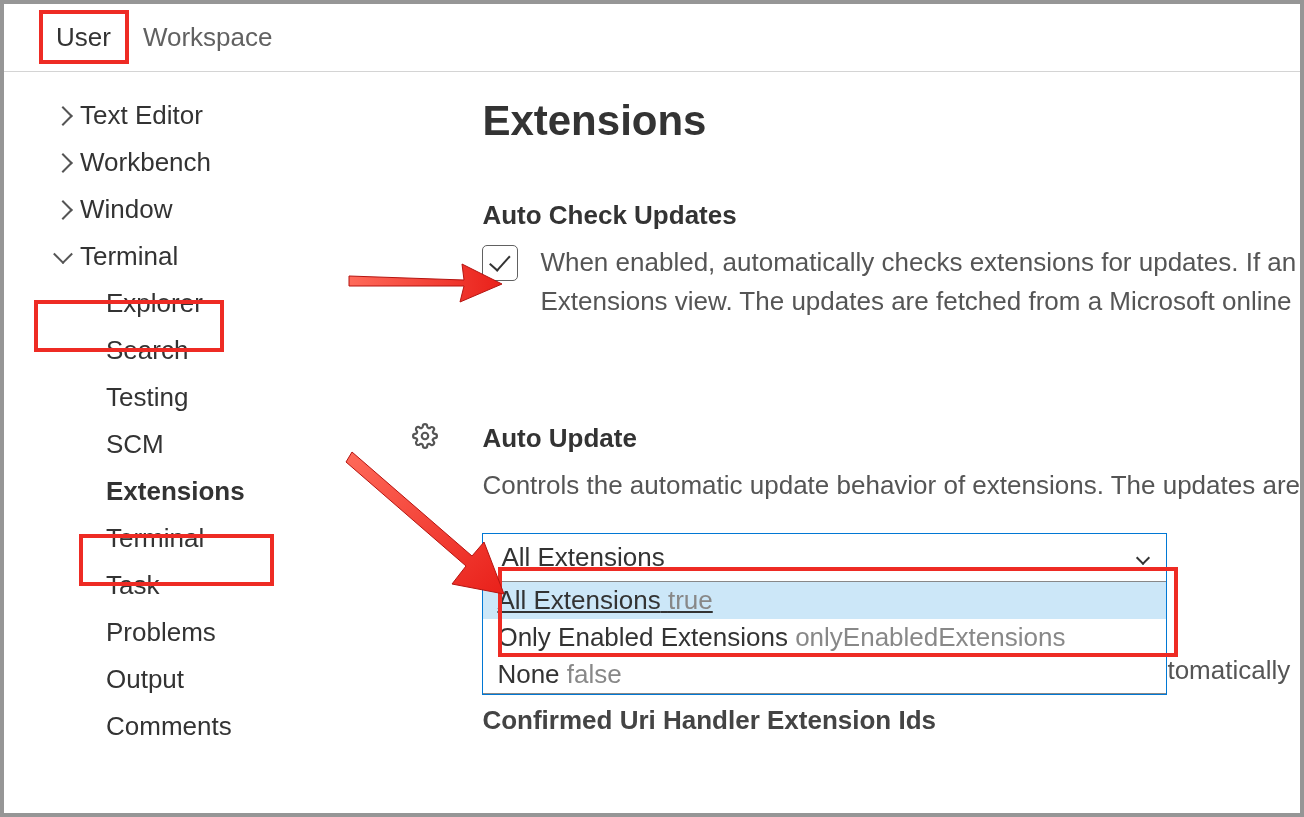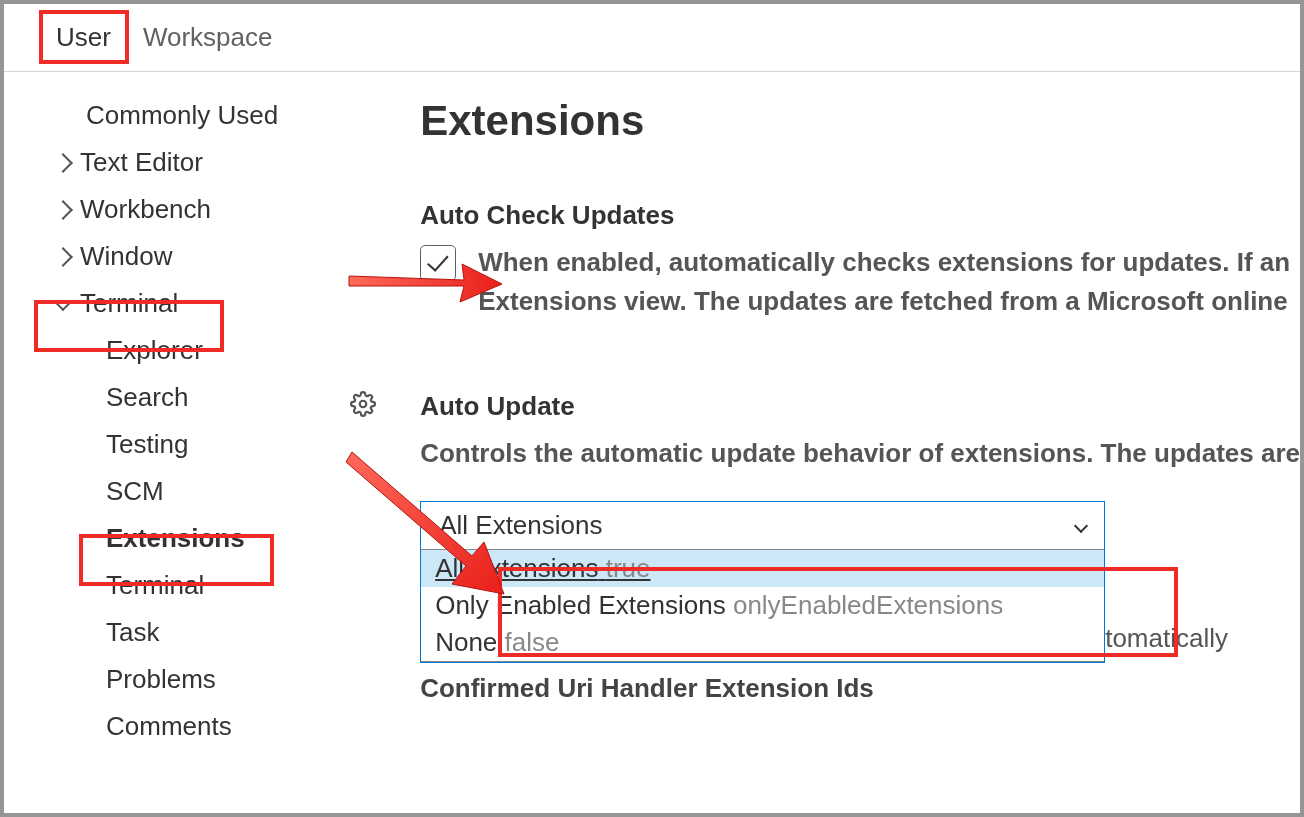--- a/index.html
+++ b/index.html
@@ -69,21 +69,21 @@
     padding-left: 45px;
     color: #333;
     position: relative;
   }
   .page-title {
     font-size: 42px;
     font-weight: 700;
     margin-bottom: 55px;
     margin-top: 5px;
   }
-  .setting { margin-bottom: 70px; position: relative; }
+  .setting { margin-bottom: 102px; position: relative; }
   .setting-title {
     font-size: 26px;
     font-weight: 700;
     margin-bottom: 12px;
   }
   .setting-row { display: flex; gap: 22px; }
   .checkbox {
     width: 36px; height: 36px;
     border: 1.5px solid #616161;
     border-radius: 5px;
@@ -96,21 +96,20 @@
     width: 20px; height: 11px;
     border-left: 2.5px solid #333;
     border-bottom: 2.5px solid #333;
     transform: rotate(-48deg) translate(2px,-2px);
   }
   .setting-desc {
     font-size: 26px;
     color: #555;
     line-height: 1.5;
     white-space: nowrap;
-    font-weight: bold;
   }
   .gear-col {
     position: absolute;
     left: -70px;
     top: 0;
   }
   .gear-icon {
     width: 26px; height: 26px;
     color: #555;
   }
@@ -168,23 +167,20 @@
 <div class="window">
 
   <div class="tabs">
     <span class="tab active">User</span>
     <span class="tab">Workspace</span>
   </div>
 
   <div class="content">
 
     <div class="sidebar">
-      <div class="side-item">
-        <span>Commonly Used</span>
-      </div>
       <div class="side-item noindent">
         <span class="chev right"></span>
         <span>Text Editor</span>
       </div>
       <div class="side-item noindent">
         <span class="chev right"></span>
         <span>Workbench</span>
       </div>
       <div class="side-item noindent">
         <span class="chev right"></span>
@@ -195,20 +191,21 @@
         <span>Terminal</span>
       </div>
       <div class="side-subitem">Explorer</div>
       <div class="side-subitem">Search</div>
       <div class="side-subitem">Testing</div>
       <div class="side-subitem">SCM</div>
       <div class="side-subitem bold">Extensions</div>
       <div class="side-subitem">Terminal</div>
       <div class="side-subitem">Task</div>
       <div class="side-subitem">Problems</div>
+      <div class="side-subitem">Output</div>
       <div class="side-subitem">Comments</div>
     </div>
 
     <div class="main">
       <div class="page-title">Extensions</div>
 
       <div class="setting">
         <div class="setting-title">Auto Check Updates</div>
         <div class="setting-row">
           <div class="checkbox">

